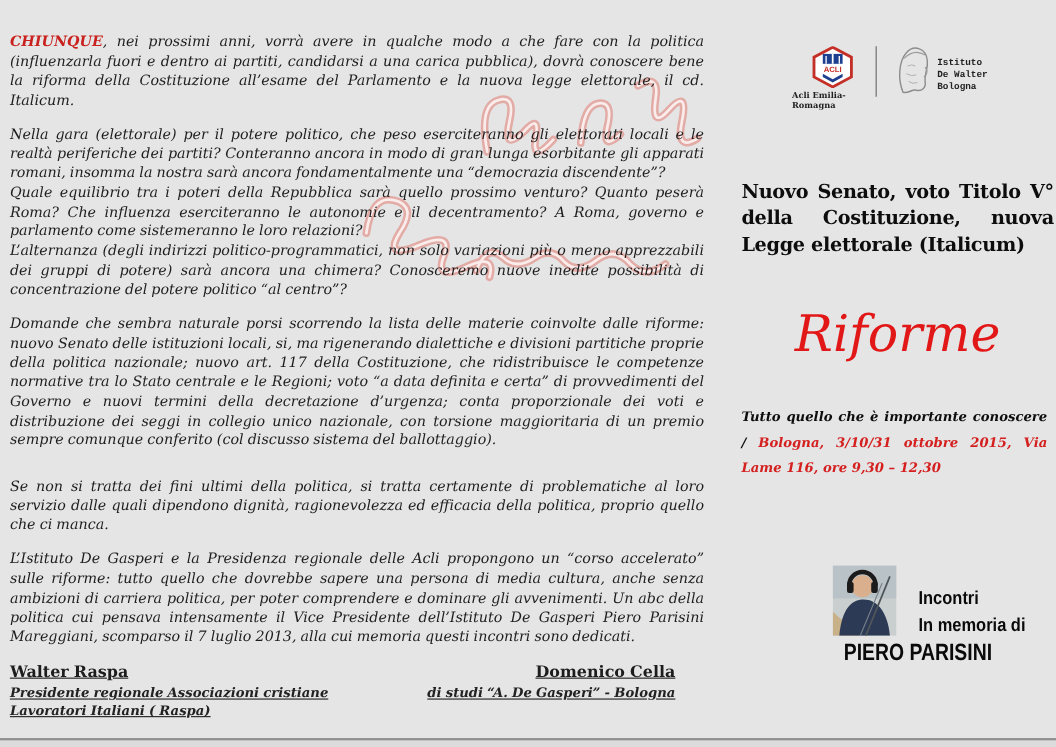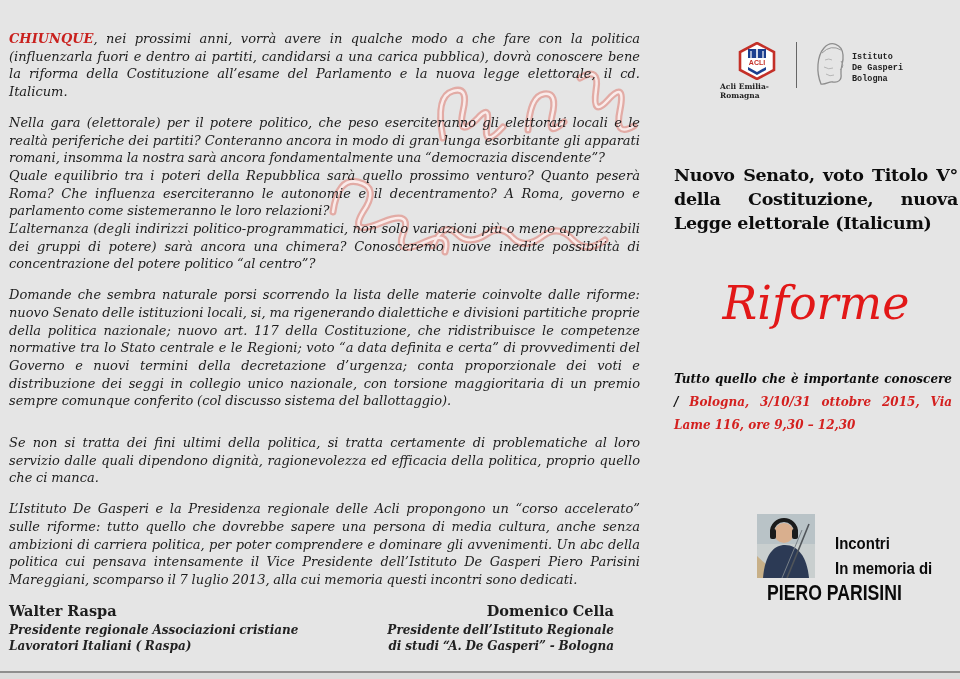--- a/index.html
+++ b/index.html
@@ -8,21 +8,21 @@
 
   
   .left-col{position:absolute;left:9px;top:30px;width:631px;
             font-style:italic;font-size:13px;line-height:17.7px;
             text-align:justify;word-spacing:-0.4px;color:#1d1d1d;}
   .left-col p{margin:0 0 13px 0;}
   .left-col p.tight{margin-bottom:0;}
   .left-col p.gap2{margin-bottom:24px;}
   .lead{color:#c9211e;font-weight:bold;}
 
-  .sigs{display:flex;justify-content:space-between;margin-top:10px;font-style:normal;}
+  .sigs{display:flex;justify-content:space-between;margin-top:10px;font-style:normal;text-decoration:underline;}
   .sig-right{text-align:right;padding-right:26px;}
   .sig-name{font-weight:bold;font-size:14.5px;margin-bottom:3px;}
   .sig-title{font-style:italic;font-weight:bold;font-size:12px;line-height:16px;color:#222;}
 
   
   .watermark{position:absolute;left:318px;top:60px;width:332px;height:200px;pointer-events:none;}
 
   
   .logos{position:absolute;left:720px;top:40px;width:220px;height:60px;}
   .acli-box{position:absolute;left:18px;top:2px;width:38px;height:38px;}
@@ -88,21 +88,20 @@
     <p><span>L’Istituto De Gasperi e la Presidenza regionale delle Acli propongono un “corso accelerato” sulle riforme: tutto quello che dovrebbe sapere una persona di media cultura, anche senza ambizioni di carriera politica, per poter comprendere e dominare gli avvenimenti. Un abc della politica cui pensava intensamente il Vice Presidente dell’Istituto De Gasperi Piero Parisini Mareggiani, scomparso  il 7 luglio 2013, alla cui memoria questi incontri sono dedicati.</span></p>
 
     <div class="sigs">
       <div class="sig-left">
         <div class="sig-name">Walter Raspa</div>
         <div class="sig-title">Presidente regionale  Associazioni cristiane</div>
         <div class="sig-title">Lavoratori Italiani ( Raspa)</div>
       </div>
       <div class="sig-right">
         <div class="sig-name">Domenico Cella</div>
-        <div class="sig-title">Presidente dell’Istituto Regionale</div>
         <div class="sig-title">di studi  “A. De Gasperi” - Bologna</div>
       </div>
     </div>
   </div>
 
   <div class="logos">
     <div class="acli-box">
       <svg viewBox="0 0 38 38" width="38" height="38">
         <polygon points="19,1 36,10 36,28 19,37 2,28 2,10" fill="#ffffff" stroke="#c43028" stroke-width="2.6"></polygon>
         <rect x="10" y="7" width="18" height="9" fill="#1c3f8f"></rect>
@@ -118,21 +117,21 @@
     <div class="portrait-box">
       <svg viewBox="0 0 36 48" width="36" height="48">
         <path d="M9,44 C4,32 5,16 12,8 C19,0 30,4 31,15 C32,23 28,27 29,34 C30,40 26,43 21,42 C17,41 14,45 9,44 Z" fill="none" stroke="#8d8d8d" stroke-width="1.3"></path>
         <path d="M10,13 q9,-9 19,-3" fill="none" stroke="#9a9a9a" stroke-width="1"></path>
         <path d="M29,21 q4,5 -1,9" fill="none" stroke="#9a9a9a" stroke-width="1"></path>
         <path d="M13,20 q4,-2 7,0 M12,27 q5,3 9,1 M14,34 q4,3 8,1" fill="none" stroke="#b0b0b0" stroke-width="0.9"></path>
       </svg>
     </div>
     <div class="inst-lines">
       <div>Istituto</div>
-      <div>De Gasperi</div>
+      <div>De Walter</div>
       <div>Bologna</div>
     </div>
   </div>
 
   <div class="heading">Nuovo Senato, voto Titolo V° della Costituzione, nuova Legge elettorale (Italicum)</div>
 
   <div class="riforme">Riforme</div>
 
   <div class="event">
     <span>Tutto quello che è importante conoscere / </span><span class="red">Bologna, 3/10/31 ottobre  2015, Via Lame 116, ore 9,30 – 12,30</span>

